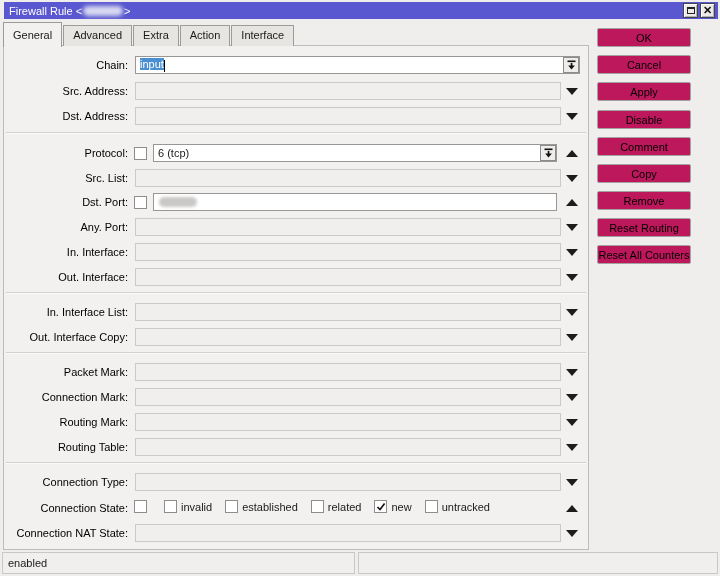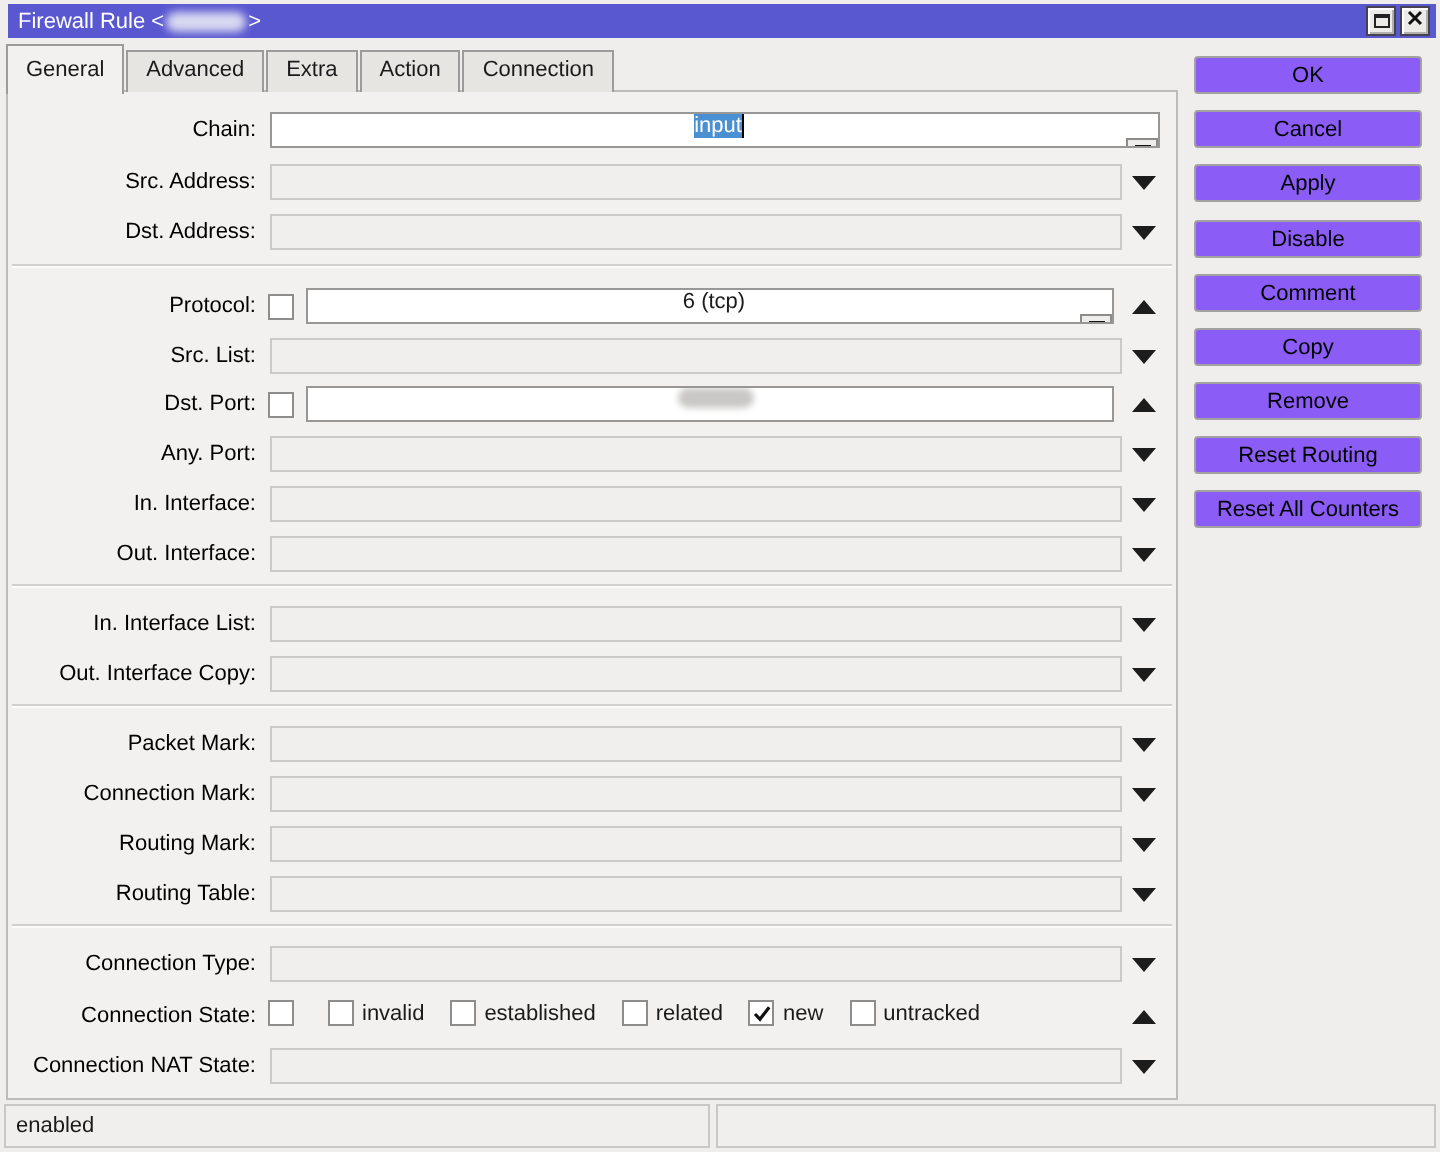--- a/index.html
+++ b/index.html
@@ -75,21 +75,20 @@
     position: absolute; left: 0; top: 3px; width: 124px;
     text-align: right; color: #000;
     white-space: nowrap;
   }
   .field {
     position: absolute; top: 0; height: 18px;
     background: #fff;
     border: 1px solid #999795;
     display: flex; align-items: center;
     overflow: hidden;
-    flex-direction: column;
   }
   .field .ftext { padding-left: 4px; white-space: nowrap; }
   .field.disabled { background: #f1efed; border-color: #cccac7; }
   .f-full  { left: 131px; width: 426px; }
   .f-chain { left: 131px; width: 445px; }
   .f-cbrow { left: 149px; width: 404px; }
   .combo-btn {
     margin-left: auto;
     width: 16px; height: 16px;
     border: 1px solid #8d8c8a;
@@ -129,22 +128,22 @@
   }
   
   .cs-strip {
     position: absolute; left: 130px; top: 1px;
     display: flex; align-items: center;
   }
   .cs-group { display: flex; align-items: center; margin-right: 13px; }
   .cs-group .cb { margin-right: 4px; }
   
   .sbtn {
-    position: absolute; left: 597px; width: 114px; height: 19px;
-    background: #8b5cf6;
+    position: absolute; left: 597px; width: 94px; height: 19px;
+    background: #be185d;
     border: 1px solid #a3a2a0;
     border-radius: 2px;
     display: flex; align-items: center; justify-content: center;
     color: #000;
   }
   
   .status-left, .status-right {
     position: absolute; top: 552px; height: 22px;
     background: #f1efed;
     border: 1px solid #c9c8c6;
@@ -171,21 +170,21 @@
           <span class="close-glyph">✕</span>
         </div>
     </div>
   </div>
 
   <div class="tabs">
     <div class="tab active">General</div>
     <div class="tab">Advanced</div>
     <div class="tab">Extra</div>
     <div class="tab">Action</div>
-    <div class="tab">Connection</div>
+    <div class="tab">Interface</div>
   </div>
 
   <div class="panel">
 
     <div class="row" style="top:10px">
       <div class="flabel">Chain:</div>
       <div class="field f-chain">
         <span class="ftext"><span class="sel">input</span><span class="caret"></span></span>
         <div class="combo-btn">
           <svg width="9" height="10">

